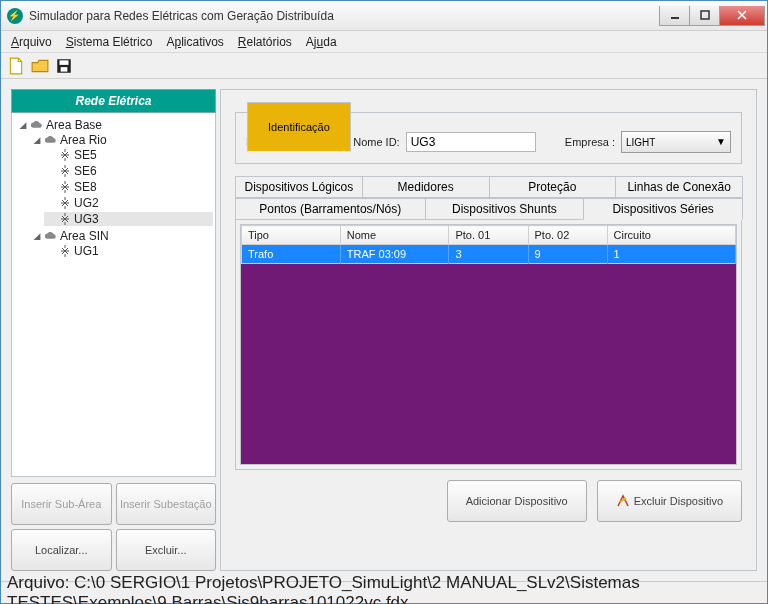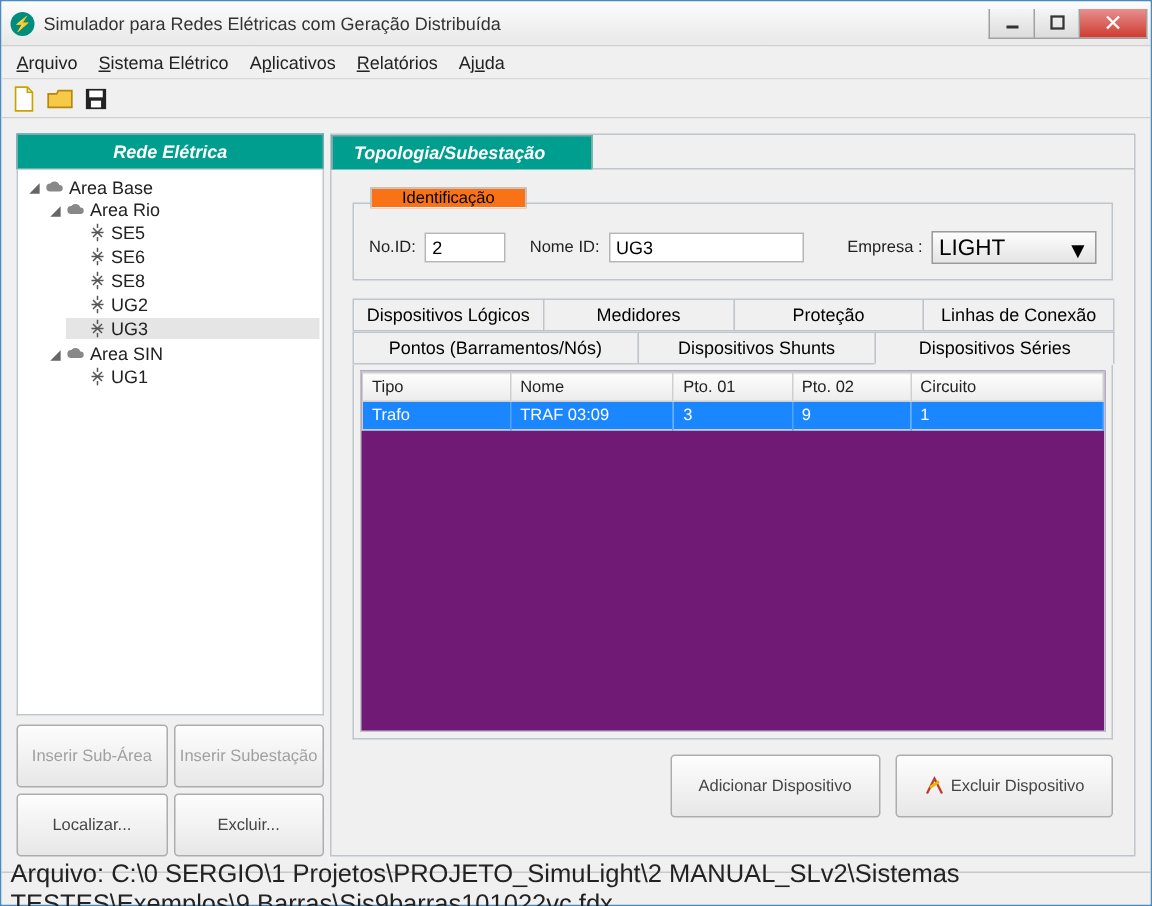--- a/index.html
+++ b/index.html
@@ -40,25 +40,25 @@
   .btn.disabled { color:#a0a0a0; }
   .btn svg { margin-right:4px; }
   
   .right-panel { flex:1; display:flex; flex-direction:column; border:1px solid #bfc5cb; background:#f0f0f0; }
   .section-tab { display:flex; }
   .section-tab .tab-lbl { background:#009e8e; color:#fff; font-weight:bold; font-style:italic; padding:4px 30px 4px 14px; border:1px solid #7aa; border-bottom:none; }
   .section-tab .tab-rest { flex:1; border-bottom:1px solid #bfc5cb; }
   .right-content { flex:1; padding:12px 14px 10px 14px; display:flex; flex-direction:column; }
   
   .ident-wrap { position:relative; padding-top:10px; }
-  .ident-tab { position:absolute; top:0; left:12px; background:#f97316; border:1px solid #bfc5cb; border-bottom:1px solid #f0f0f0; padding:0 20px; font-size:11px; z-index:2; }
+  .ident-tab { position:absolute; top:0; left:12px; background:#eab308; border:1px solid #bfc5cb; border-bottom:1px solid #f0f0f0; padding:18px 20px; font-size:11px; z-index:2; }
   .ident-box { border:1px solid #bfc5cb; padding:18px 10px 10px 10px; display:flex; align-items:center; gap:6px; }
   .lbl { font-size:11px; color:#222; }
   .txt { height:20px; border:1px solid #b6b6b6; background:#fff; padding:1px 4px; font-size:12px; }
-  .combo { height:22px; border:1px solid #9a9a9a; background:linear-gradient(to bottom,#fdfdfd,#e4e4e4); display:flex; align-items:center; padding:0 4px; font-size:15px; position:relative; }
+  .combo { height:22px; border:1px solid #9a9a9a; background:linear-gradient(to bottom,#fdfdfd,#e4e4e4); display:flex; align-items:center; padding:0 4px; font-size:10px; position:relative; }
   .combo .arrow { position:absolute; right:4px; top:4px; }
   
   .subtabs-wrap { margin-top:12px; }
   .subtabs-row { display:flex; }
   .subtab { flex:1; border:1px solid #bfc5cb; background:#f0f0f0; text-align:center; padding:3px 2px; font-size:12px; margin-right:-1px; cursor:default; }
   .subtab.active { background:#f0f0f0; border-bottom:1px solid #f0f0f0; position:relative; z-index:2; }
   .tab-body { border:1px solid #bfc5cb; border-top:none; height:250px; padding:4px 4px; background:#f0f0f0; }
   
   .tbl { width:100%; border-collapse:collapse; font-size:11px; background:#fff; border:1px solid #cfcfcf; }
   .tbl th { background:linear-gradient(to bottom,#fdfdfd,#ececec); border:1px solid #cfcfcf; text-align:left; padding:3px 6px; font-weight:normal; color:#222; }
@@ -248,24 +248,20 @@
           <div class="btn disabled">Inserir Subestação</div>
         </div>
         <div class="btn-row">
           <div class="btn">Localizar...</div>
           <div class="btn">Excluir...</div>
         </div>
       </div>
     </div>
 
     <div class="right-panel">
-      <div class="section-tab">
-        <div class="tab-lbl">Topologia/Subestação</div>
-        <div class="tab-rest"></div>
-      </div>
       <div class="right-content">
 
         <div class="ident-wrap">
           <div class="ident-tab">Identificação</div>
           <div class="ident-box">
             <span class="lbl">No.ID:</span>
             <input class="txt" style="width: 54px;" value="2">
             <span style="width:4px"></span>
             <span class="lbl">Nome ID:</span>
             <input class="txt" style="width: 130px;" value="UG3">

